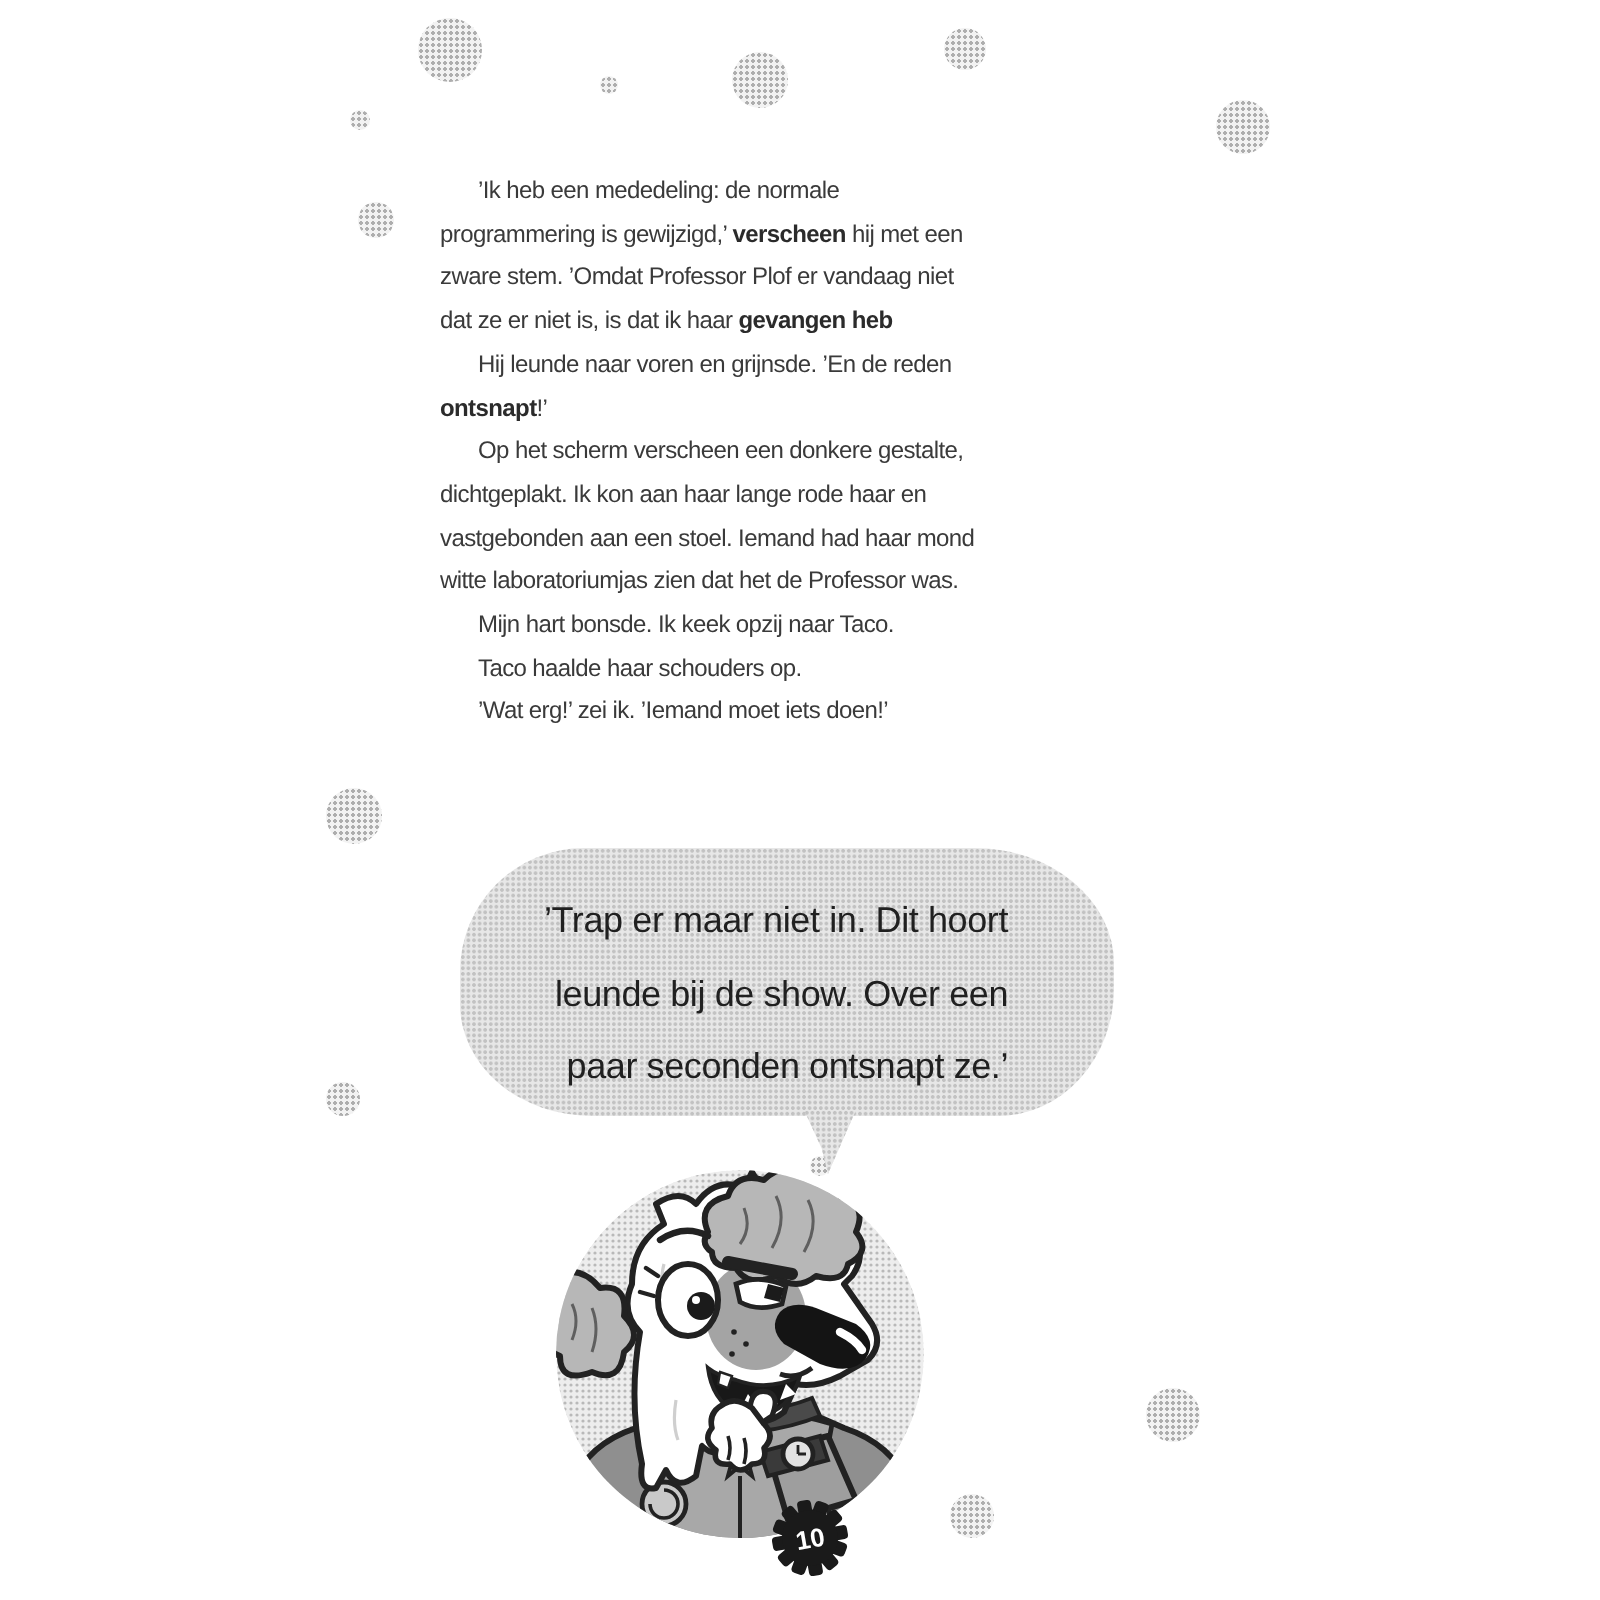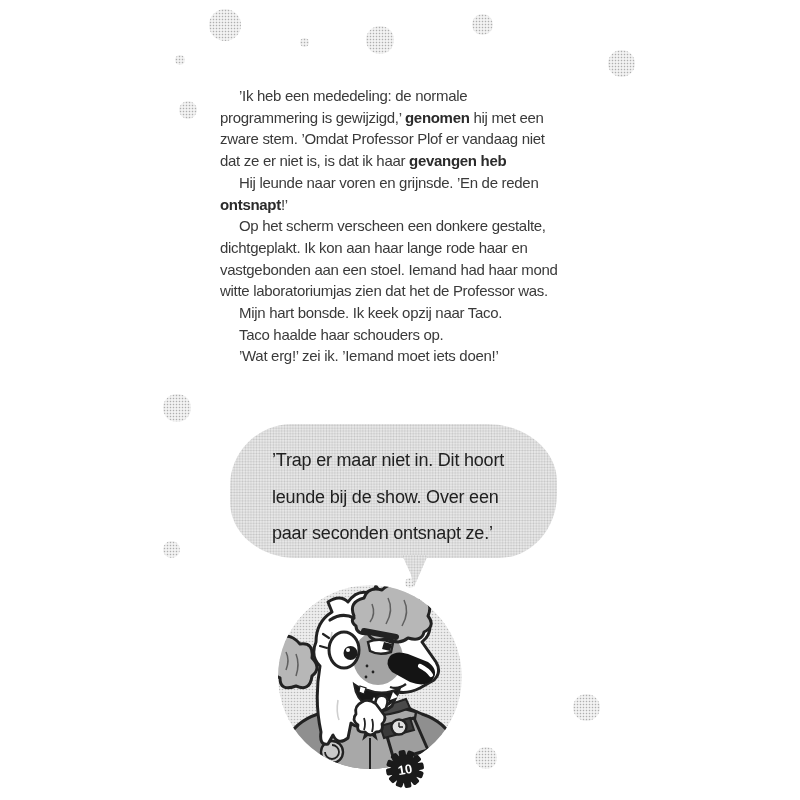--- a/index.html
+++ b/index.html
@@ -10,32 +10,33 @@
   
   .halftone{
     background-color:#f2f2f2;
     background-image:radial-gradient(circle,#aeaeae 0.8px,rgba(0,0,0,0) 1.05px);
     background-size:3px 3px;
   }
   .dot{position:absolute;border-radius:50%;}
   
   .story{
     position:absolute;left:220px;top:85px;width:380px;
-    font-size:15px;line-height:21.7px;letter-spacing:-0.3px;color:#3a3a3a;
+    font-size:12px;line-height:21.7px;letter-spacing:-0.3px;color:#3a3a3a;
   }
   .story .line{white-space:nowrap;}
   .story .indent{padding-left:19px;}
   .story b{font-weight:bold;color:#2b2b2b;}
   
   .bubble{
     position:absolute;left:230px;top:424px;width:327px;height:134px;
     background-color:#e7e7e7;
     background-image:radial-gradient(circle,#c2c2c2 0.8px,rgba(0,0,0,0) 1.05px);
     background-size:2.8px 2.8px;
     border-radius:62px 70px 58px 66px / 62px 58px 64px 56px;
+    text-align:right;
   }
   .bubble-tail{
     position:absolute;left:172px;top:131px;width:26px;height:32px;
     background-color:#e7e7e7;
     background-image:radial-gradient(circle,#c2c2c2 0.8px,rgba(0,0,0,0) 1.05px);
     background-size:2.8px 2.8px;
     clip-path:polygon(0 0,100% 0,46% 100%,34% 60%);
   }
   .bubble-text{
     position:absolute;left:42px;top:18px;
@@ -62,21 +63,21 @@
       <div class="dot halftone" style="left: 608px; top: 50px; width: 27px; height: 27px;"></div>
       <div class="dot halftone" style="left: 163px; top: 394px; width: 28px; height: 28px;"></div>
       <div class="dot halftone" style="left: 163px; top: 541px; width: 17px; height: 17px;"></div>
       <div class="dot halftone" style="left: 405px; top: 578px; width: 10px; height: 10px;"></div>
       <div class="dot halftone" style="left: 573px; top: 694px; width: 27px; height: 27px;"></div>
       <div class="dot halftone" style="left: 475px; top: 747px; width: 22px; height: 22px;"></div>
     </div>
 
   <div class="story" id="story">
       <div class="line indent"><span>’Ik heb een mededeling: de normale</span></div>
-      <div class="line"><span>programmering is gewijzigd,’ </span><b>genomen</b><span> hij met een</span></div>
+      <div class="line"><span>programmering is gewijzigd,’ </span><b>verscheen</b><span> hij met een</span></div>
       <div class="line"><span>zware stem. ’Omdat Professor Plof er vandaag niet</span></div>
       <div class="line"><span>dat ze er niet is, is dat ik haar </span><b>gevangen heb</b></div>
       <div class="line indent"><span>Hij leunde naar voren en grijnsde. ’En de reden</span></div>
       <div class="line"><b>ontsnapt</b><span>!’</span></div>
       <div class="line indent"><span>Op het scherm verscheen een donkere gestalte,</span></div>
       <div class="line"><span>dichtgeplakt. Ik kon aan haar lange rode haar en</span></div>
       <div class="line"><span>vastgebonden aan een stoel. Iemand had haar mond</span></div>
       <div class="line"><span>witte laboratoriumjas zien dat het de Professor was.</span></div>
       <div class="line indent"><span>Mijn hart bonsde. Ik keek opzij naar Taco.</span></div>
       <div class="line indent"><span>Taco haalde haar schouders op.</span></div>

